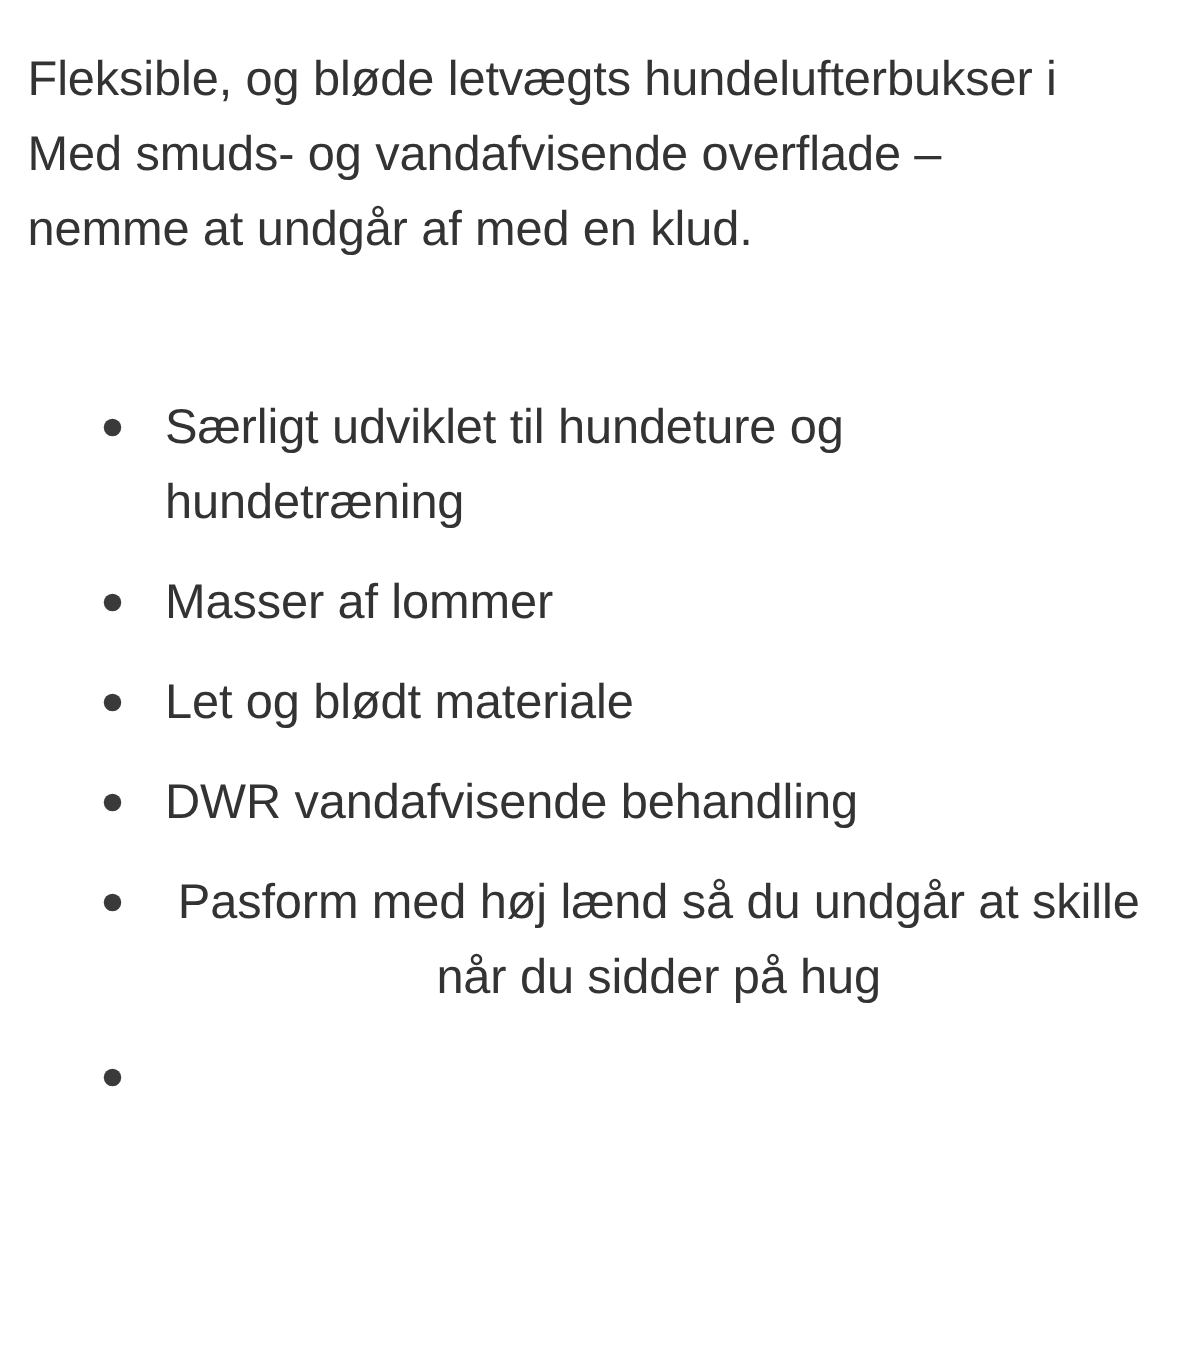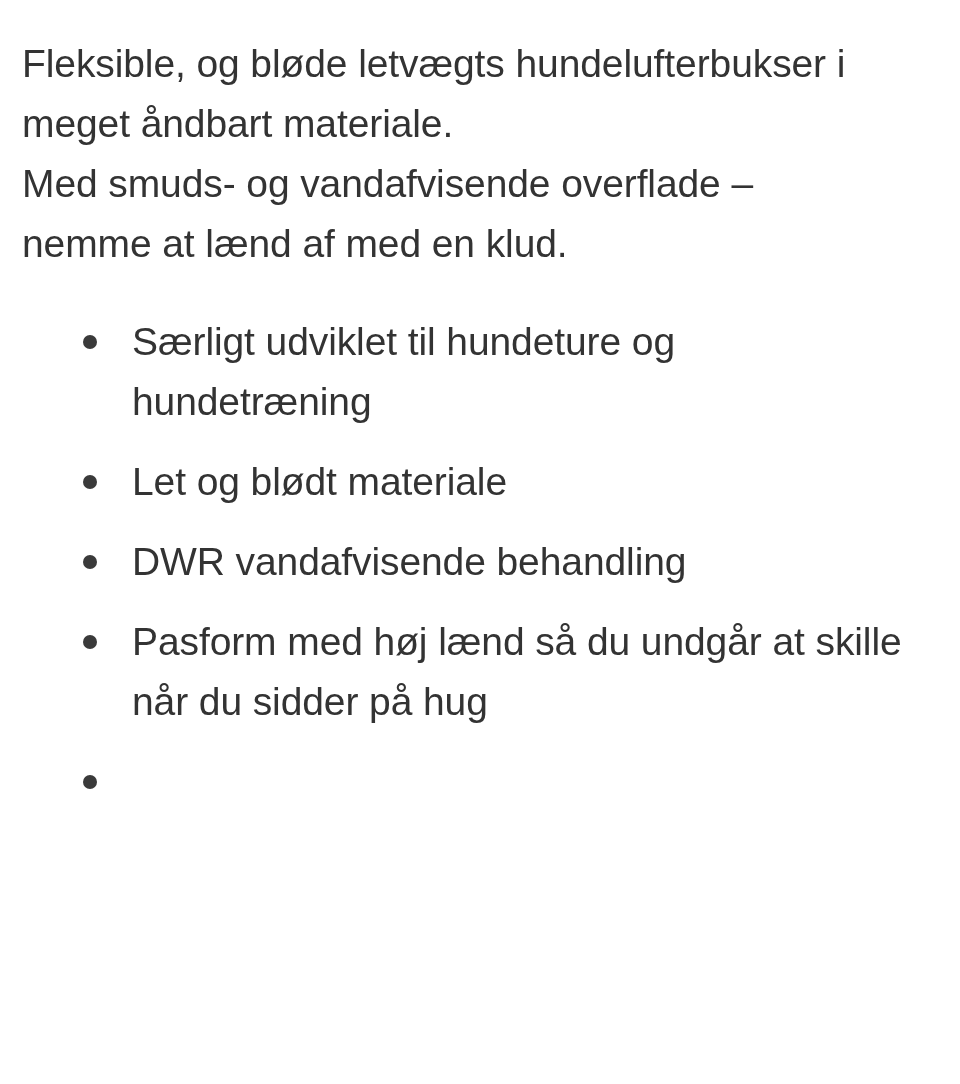--- a/index.html
+++ b/index.html
@@ -80,41 +80,44 @@
     background: #3a3a3a;
   }
 
   .feature-text {
     display: block;
     max-width: 790px;
   }
 
   
   .feature-item.w-narrow .feature-text { max-width: 600px; }
-  .feature-item.w-wide   .feature-text { max-width: 790px; }
+  .feature-item.w-wide   .feature-text { max-width: 790px; text-align: center; }
 </style>
 </head>
 <body>
 
 <div class="page">
 
   <div class="intro">
     <div class="intro-line">Fleksible, og bløde letvægts hundelufterbukser i</div>
-    <div class="intro-line">meget åndbart materiale.</div>
     <div class="intro-line">Med smuds- og vandafvisende overflade –</div>
-    <div class="intro-line">nemme at lænd af med en klud.</div>
+    <div class="intro-line">nemme at undgår af med en klud.</div>
   </div>
 
   <ul class="feature-list">
 
     <li class="feature-item w-narrow">
       <span class="bullet-dot"></span>
       <span class="feature-text">Særligt udviklet til hundeture og hundetræning</span>
     </li>
 
+    <li class="feature-item w-narrow">
+      <span class="bullet-dot"></span>
+      <span class="feature-text">Masser af lommer</span>
+    </li>
 
     <li class="feature-item w-narrow">
       <span class="bullet-dot"></span>
       <span class="feature-text">Let og blødt materiale</span>
     </li>
 
     <li class="feature-item w-narrow">
       <span class="bullet-dot"></span>
       <span class="feature-text">DWR vandafvisende behandling</span>
     </li>

